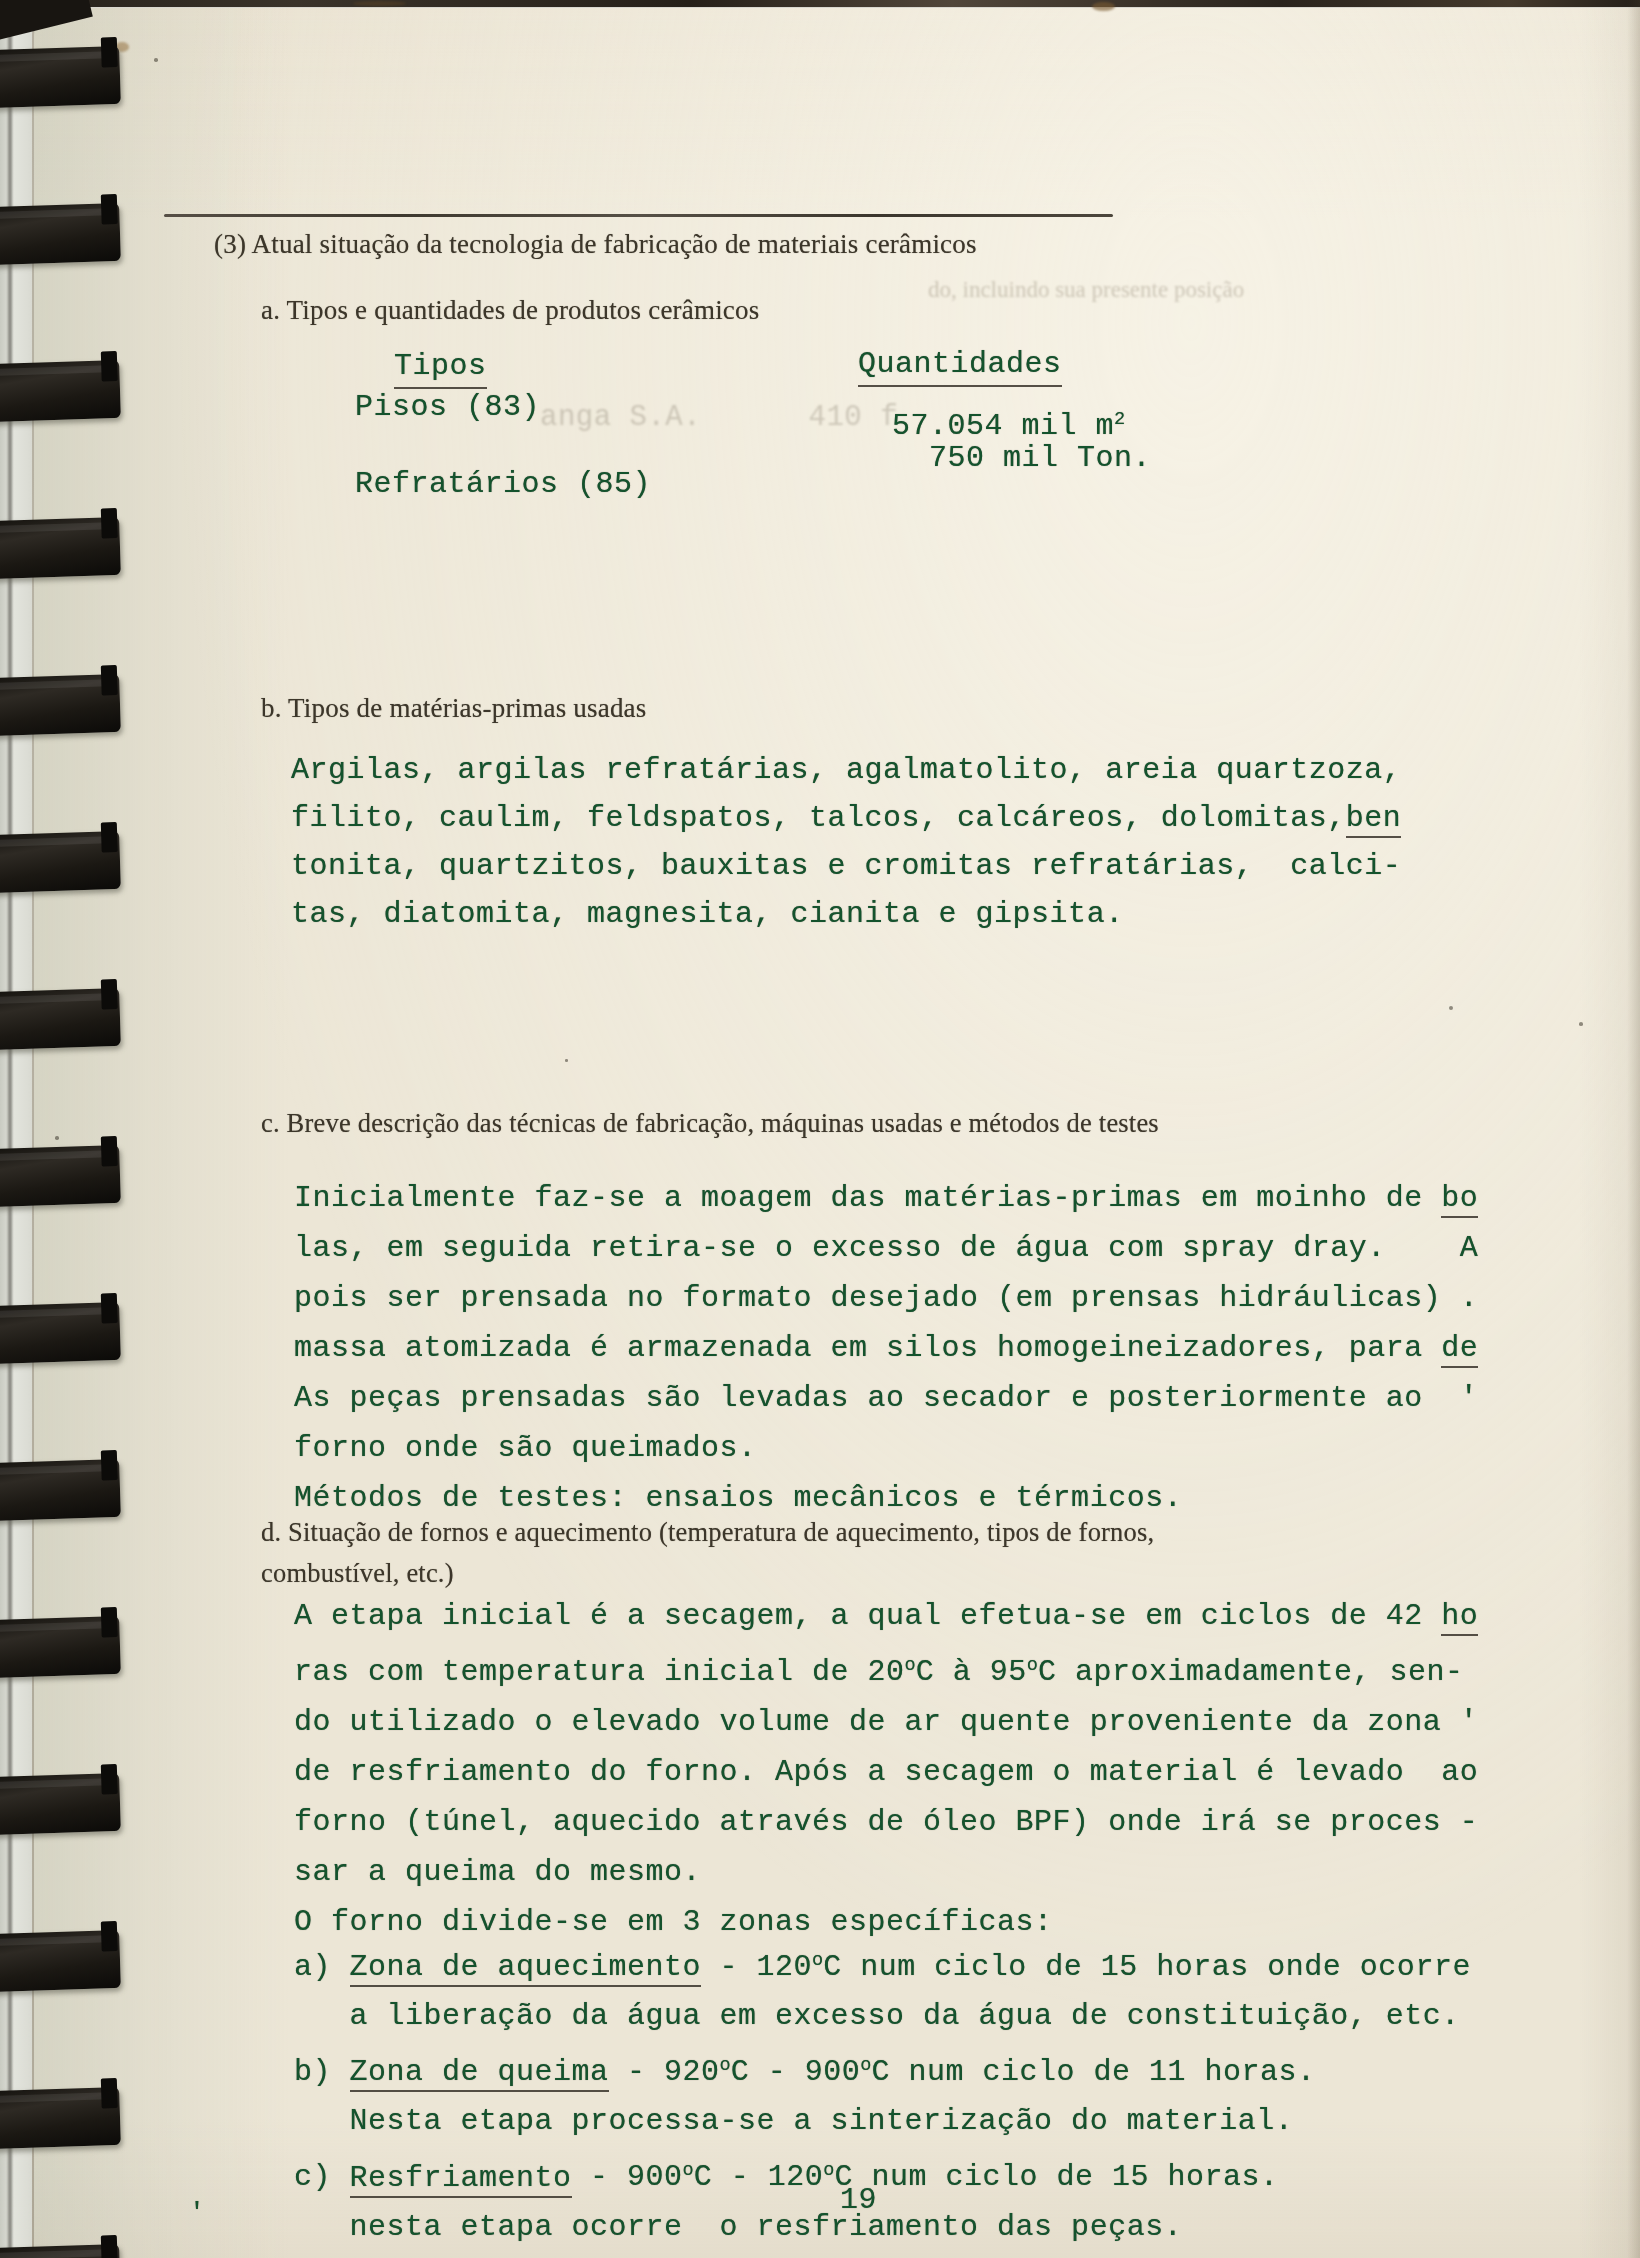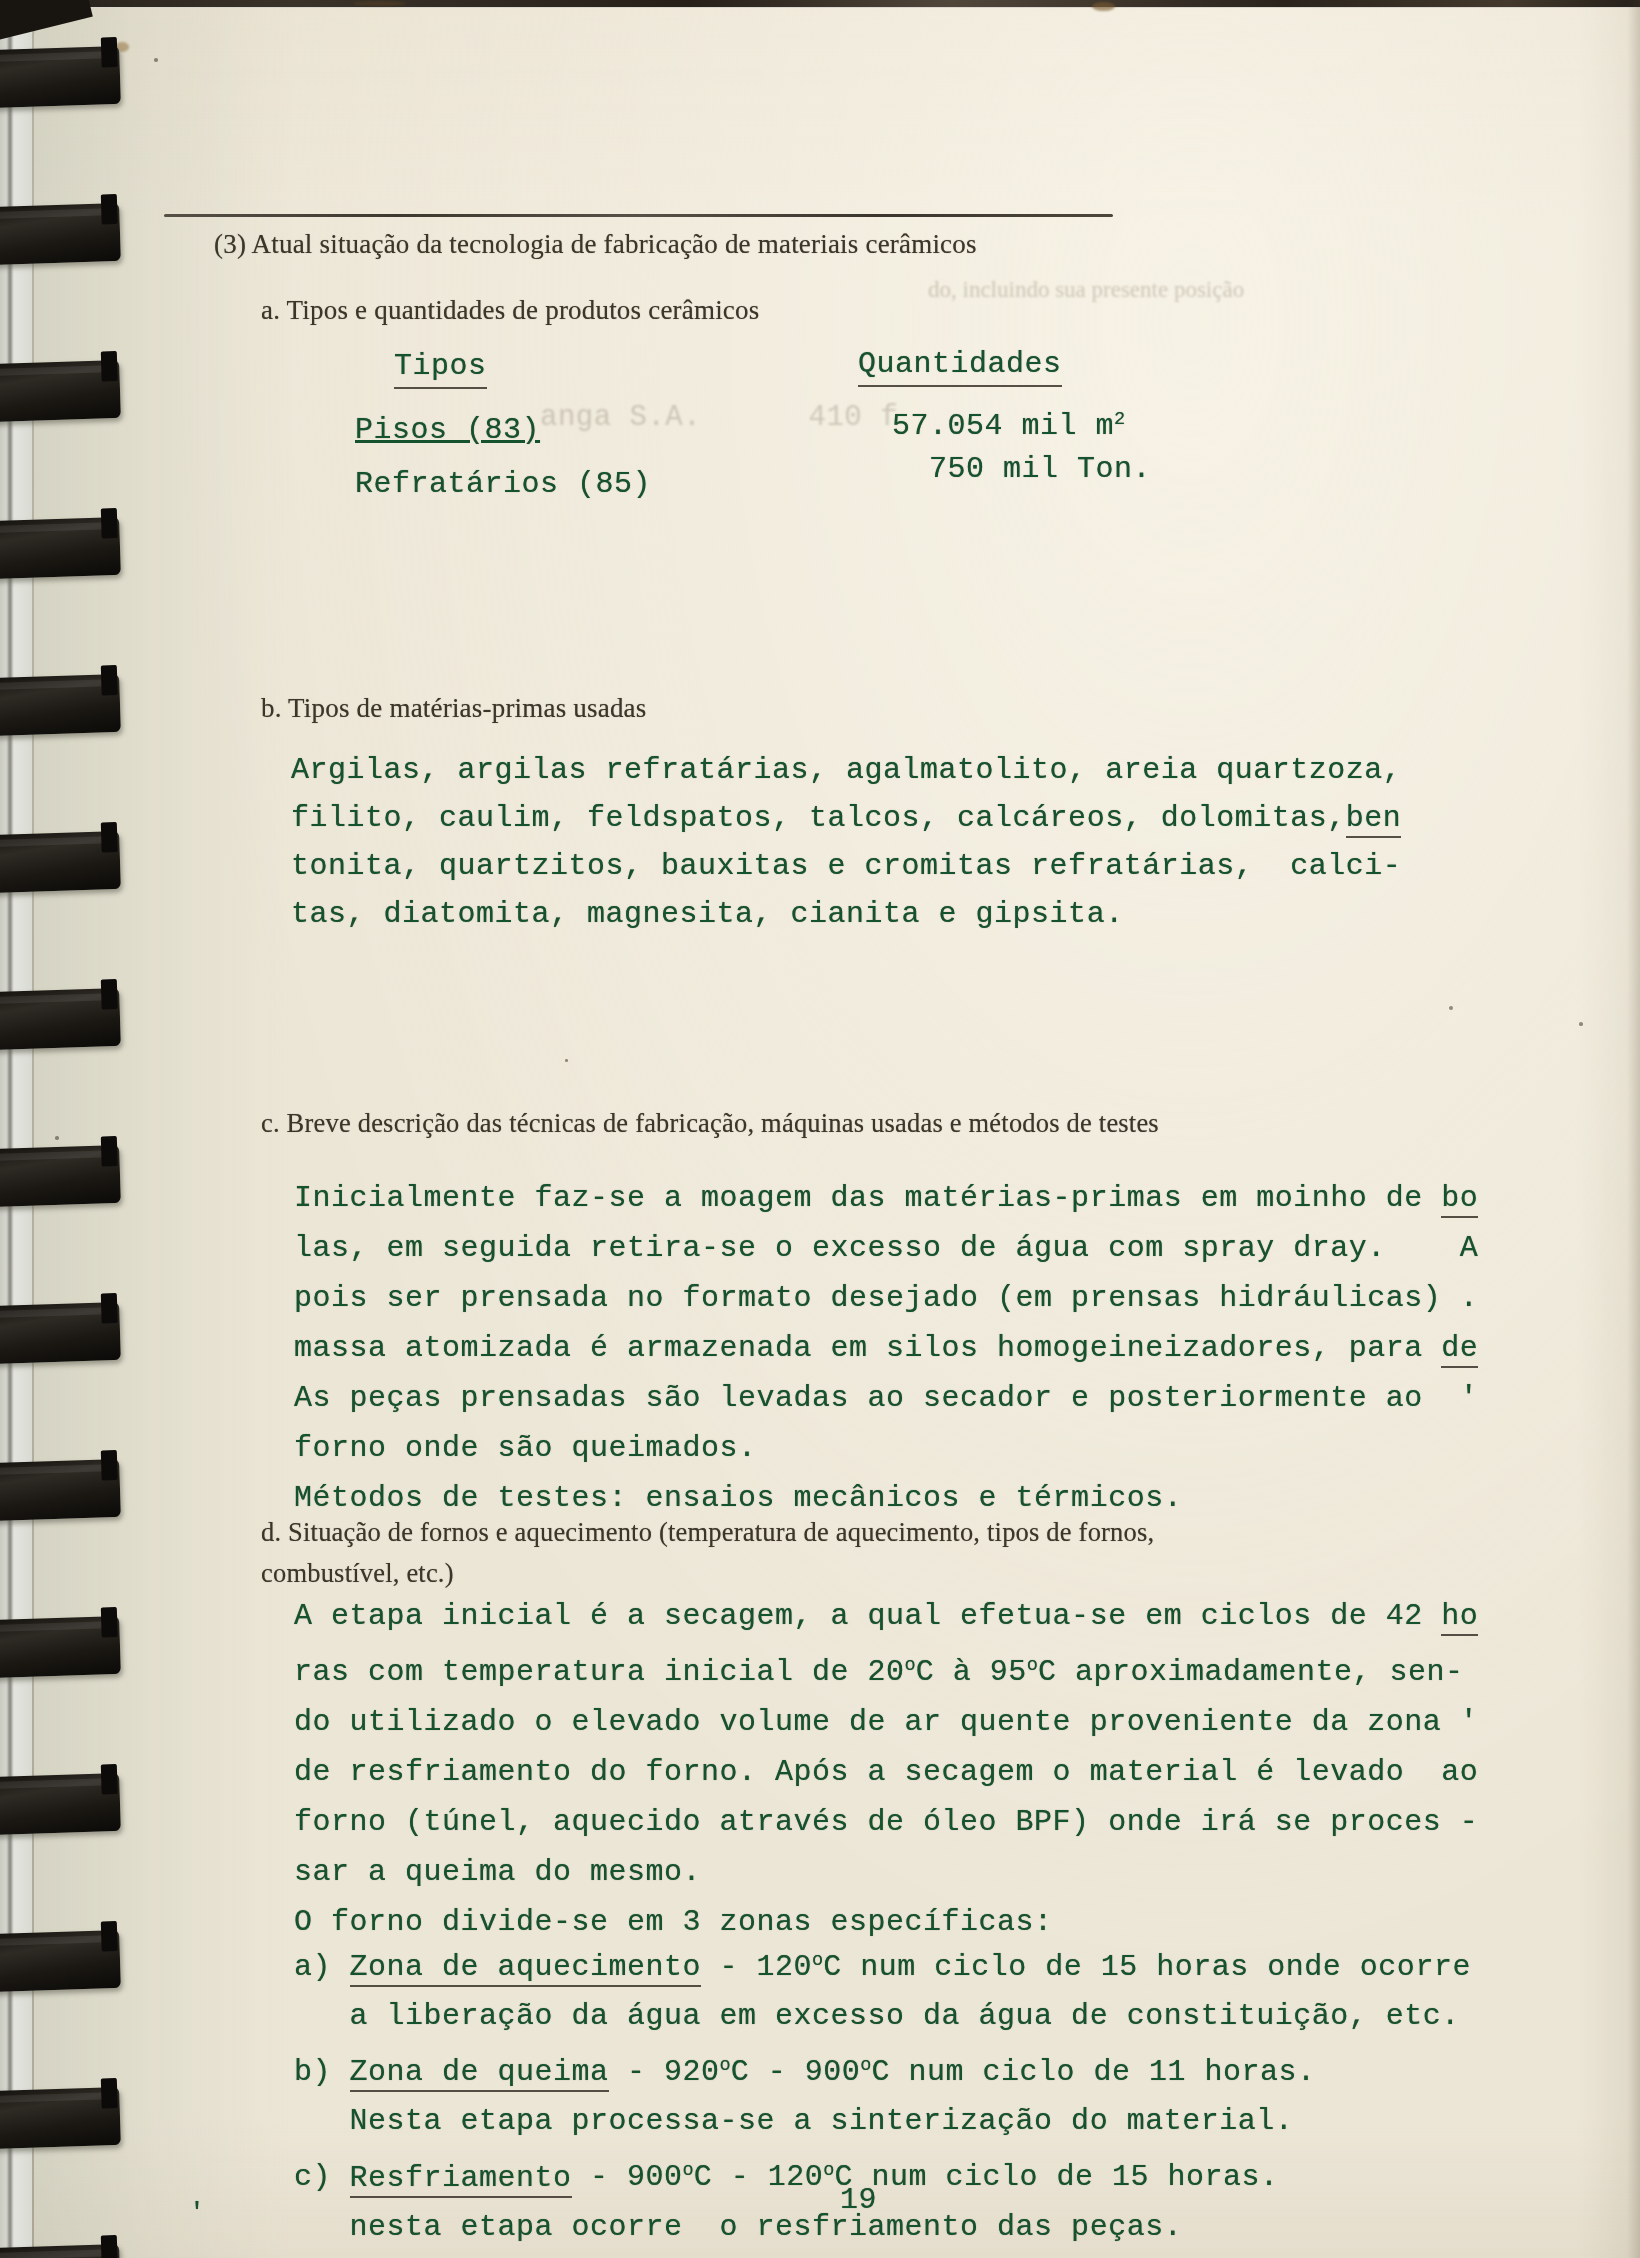--- a/index.html
+++ b/index.html
@@ -125,26 +125,26 @@
   <div class="serif" style="left:261px;top:693px;">b. Tipos de matérias-primas usadas</div>
   <div class="serif" style="left:261px;top:1108px;font-size:26.5px;">c. Breve descrição das técnicas de fabricação, máquinas usadas e métodos de testes</div>
   <div class="serif" style="left:261px;top:1517px;font-size:26.5px;">d. Situação de fornos e aquecimento (temperatura de aquecimento, tipos de fornos,</div>
   <div class="serif" style="left:261px;top:1558px;font-size:26.5px;">combustível, etc.)</div>
 
   <div id="ghost-a" class="ghost">do, incluindo sua presente posição</div>
   <div id="ghost-b" class="ghost">anga S.A.      410 f</div>
 
   <div class="mono thead" style="left:394px;top:349px;">Tipos</div>
   <div class="mono thead" style="left:858px;top:347px;">Quantidades</div>
-  <div class="mono" style="left:355px;top:413px;text-decoration:underline;">Pisos (83)</div>
+  <div class="mono" style="left:355px;top:390px;">Pisos (83)</div>
   <div class="lines" style="left:892px;top:409px;">
       <div class="tline"><span>57.054 mil m</span><sup class="s">2</sup></div>
     </div>
   <div class="mono" style="left:355px;top:467px;">Refratários (85)</div>
-  <div class="lines" style="left:929px;top:452px;">
+  <div class="lines" style="left:929px;top:441px;">
       <div class="tline"><span>750 mil Ton.</span></div>
     </div>
 
   <div class="lines" style="left:291px;top:746px;line-height:48px;">
       <div class="tline"><span>Argilas, argilas refratárias, agalmatolito, areia quartzoza,</span></div>
       <div class="tline"><span>filito, caulim, feldspatos, talcos, calcáreos, dolomitas,</span><span class="u">ben</span></div>
       <div class="tline"><span>tonita, quartzitos, bauxitas e cromitas refratárias,  calci-</span></div>
       <div class="tline"><span>tas, diatomita, magnesita, cianita e gipsita.</span></div>
     </div>
   <div class="lines" style="left:294px;top:1173px;line-height:50px;">

